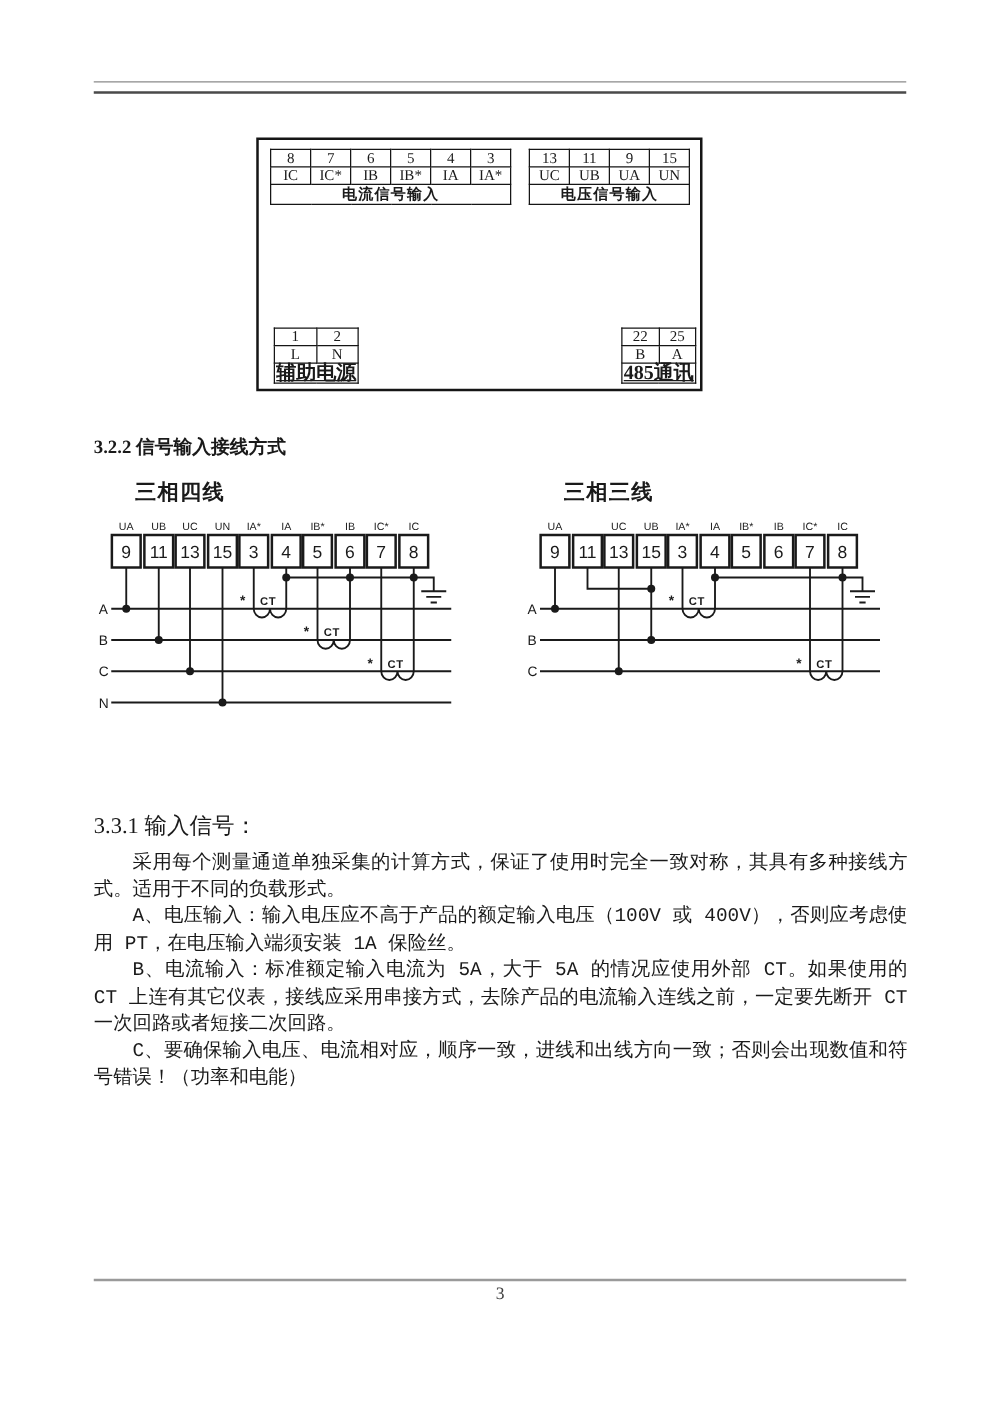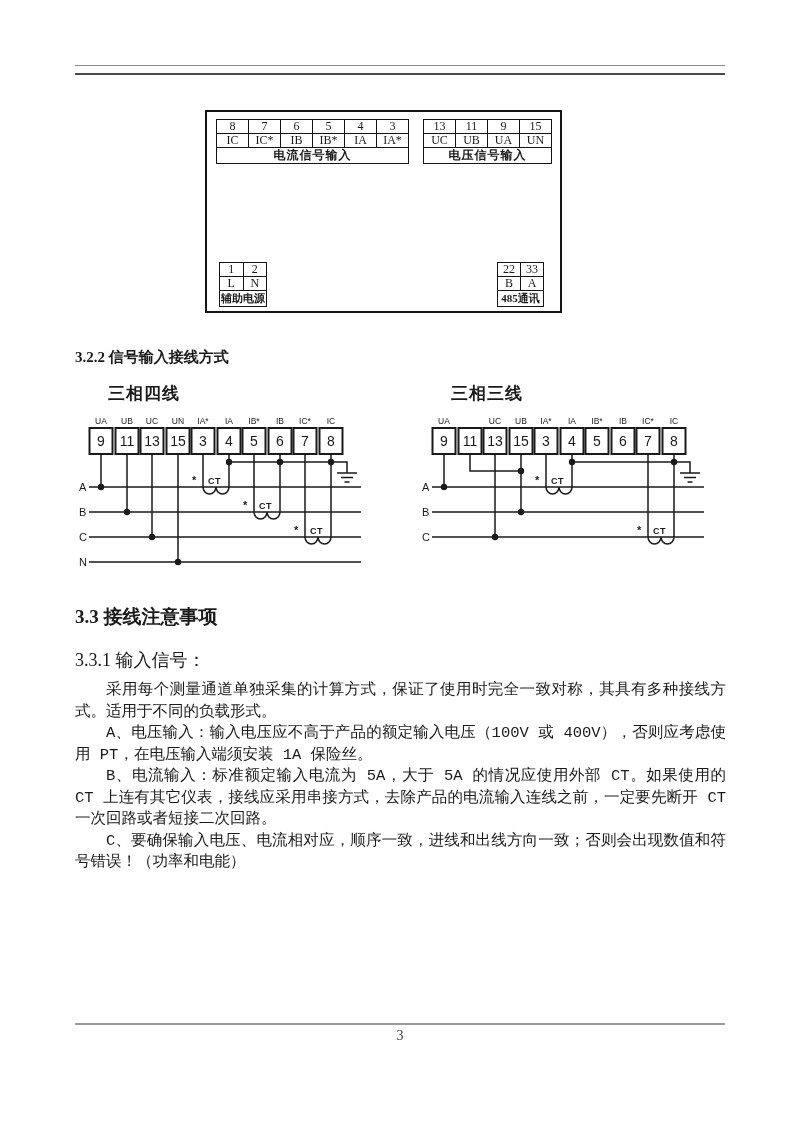--- a/index.html
+++ b/index.html
@@ -14,21 +14,21 @@
 
   
   .fig1 { position:absolute; left:205px; top:110px; width:357px; height:203px; border:2px solid #151515; background:#fff; }
   .fig1 table { position:absolute; border-collapse:collapse; font-family:"Liberation Serif", serif; }
   .fig1 td { border:1px solid #151515; text-align:center; vertical-align:middle;
              font-size:12px; line-height:13px; height:13px; padding:0 1px; white-space:nowrap; }
   .fig1 .cap { font-weight:bold; font-size:12px; height:16px; letter-spacing:1px;margin-top:28px; }
   .t-current td { width:32px; }
   .t-voltage td { width:32px; }
   .t-small td { width:23px; }
-  .t-small .cap { letter-spacing:0; font-size:11px; }
+  .t-small .cap { letter-spacing:0; font-size:16px;text-decoration:underline; }
   .t-current { left:9px;  top:7px; }
   .t-voltage { left:216px; top:7px; }
   .t-aux  { left:12px;  top:150px; }
   .t-comm { left:290px; top:150px;padding-left:35px; }
 
   
   .h-322 { position:absolute; left:75px; top:348px; font-size:15px; font-weight:bold; }
   .h-33  { position:absolute; left:75px; top:604px; font-size:19px; font-weight:bold; }
   .h-331 { position:absolute; left:75px; top:648px; font-size:18px; font-weight:normal; }
 
@@ -124,21 +124,21 @@
       <tr>
         <td class="cap" colspan="2">辅助电源</td>
       </tr>
     </tbody>
       </table>
 
     <table class="t-small t-comm">
       <tbody>
           <tr>
         <td>22</td>
-        <td>33</td>
+        <td>25</td>
       </tr>
       <tr>
         <td>B</td>
         <td>A</td>
       </tr>
       <tr>
         <td class="cap" colspan="2">485通讯</td>
       </tr>
     </tbody>
       </table>
@@ -264,21 +264,20 @@
       <path class="wire" d="M128,41 V74 a6.5,7 0 0 0 13,0 a6.5,7 0 0 0 13,0 V41"></path>
       <text class="star" x="117" y="71">*</text>
       <text class="ct-lbl" x="133" y="71">CT</text>
 
       <path class="wire" d="M230,41 V124 a6.5,7 0 0 0 13,0 a6.5,7 0 0 0 13,0 V41"></path>
       <text class="star" x="219" y="121">*</text>
       <text class="ct-lbl" x="235" y="121">CT</text>
     </svg>
   </div>
 
-  <div class="h-33">3.3 接线注意事项</div>
   <div class="h-331">3.3.1 输入信号：</div>
 
   <div class="bodytext">
     <p>采用每个测量通道单独采集的计算方式，保证了使用时完全一致对称，其具有多种接线方式。适用于不同的负载形式。</p>
     <p>A、电压输入：输入电压应不高于产品的额定输入电压（100V 或 400V），否则应考虑使用 PT，在电压输入端须安装 1A 保险丝。</p>
     <p>B、电流输入：标准额定输入电流为 5A，大于 5A 的情况应使用外部 CT。如果使用的 CT 上连有其它仪表，接线应采用串接方式，去除产品的电流输入连线之前，一定要先断开 CT 一次回路或者短接二次回路。</p>
     <p>C、要确保输入电压、电流相对应，顺序一致，进线和出线方向一致；否则会出现数值和符号错误！（功率和电能）</p>
   </div>
 
   <div class="footer-rule"></div>

